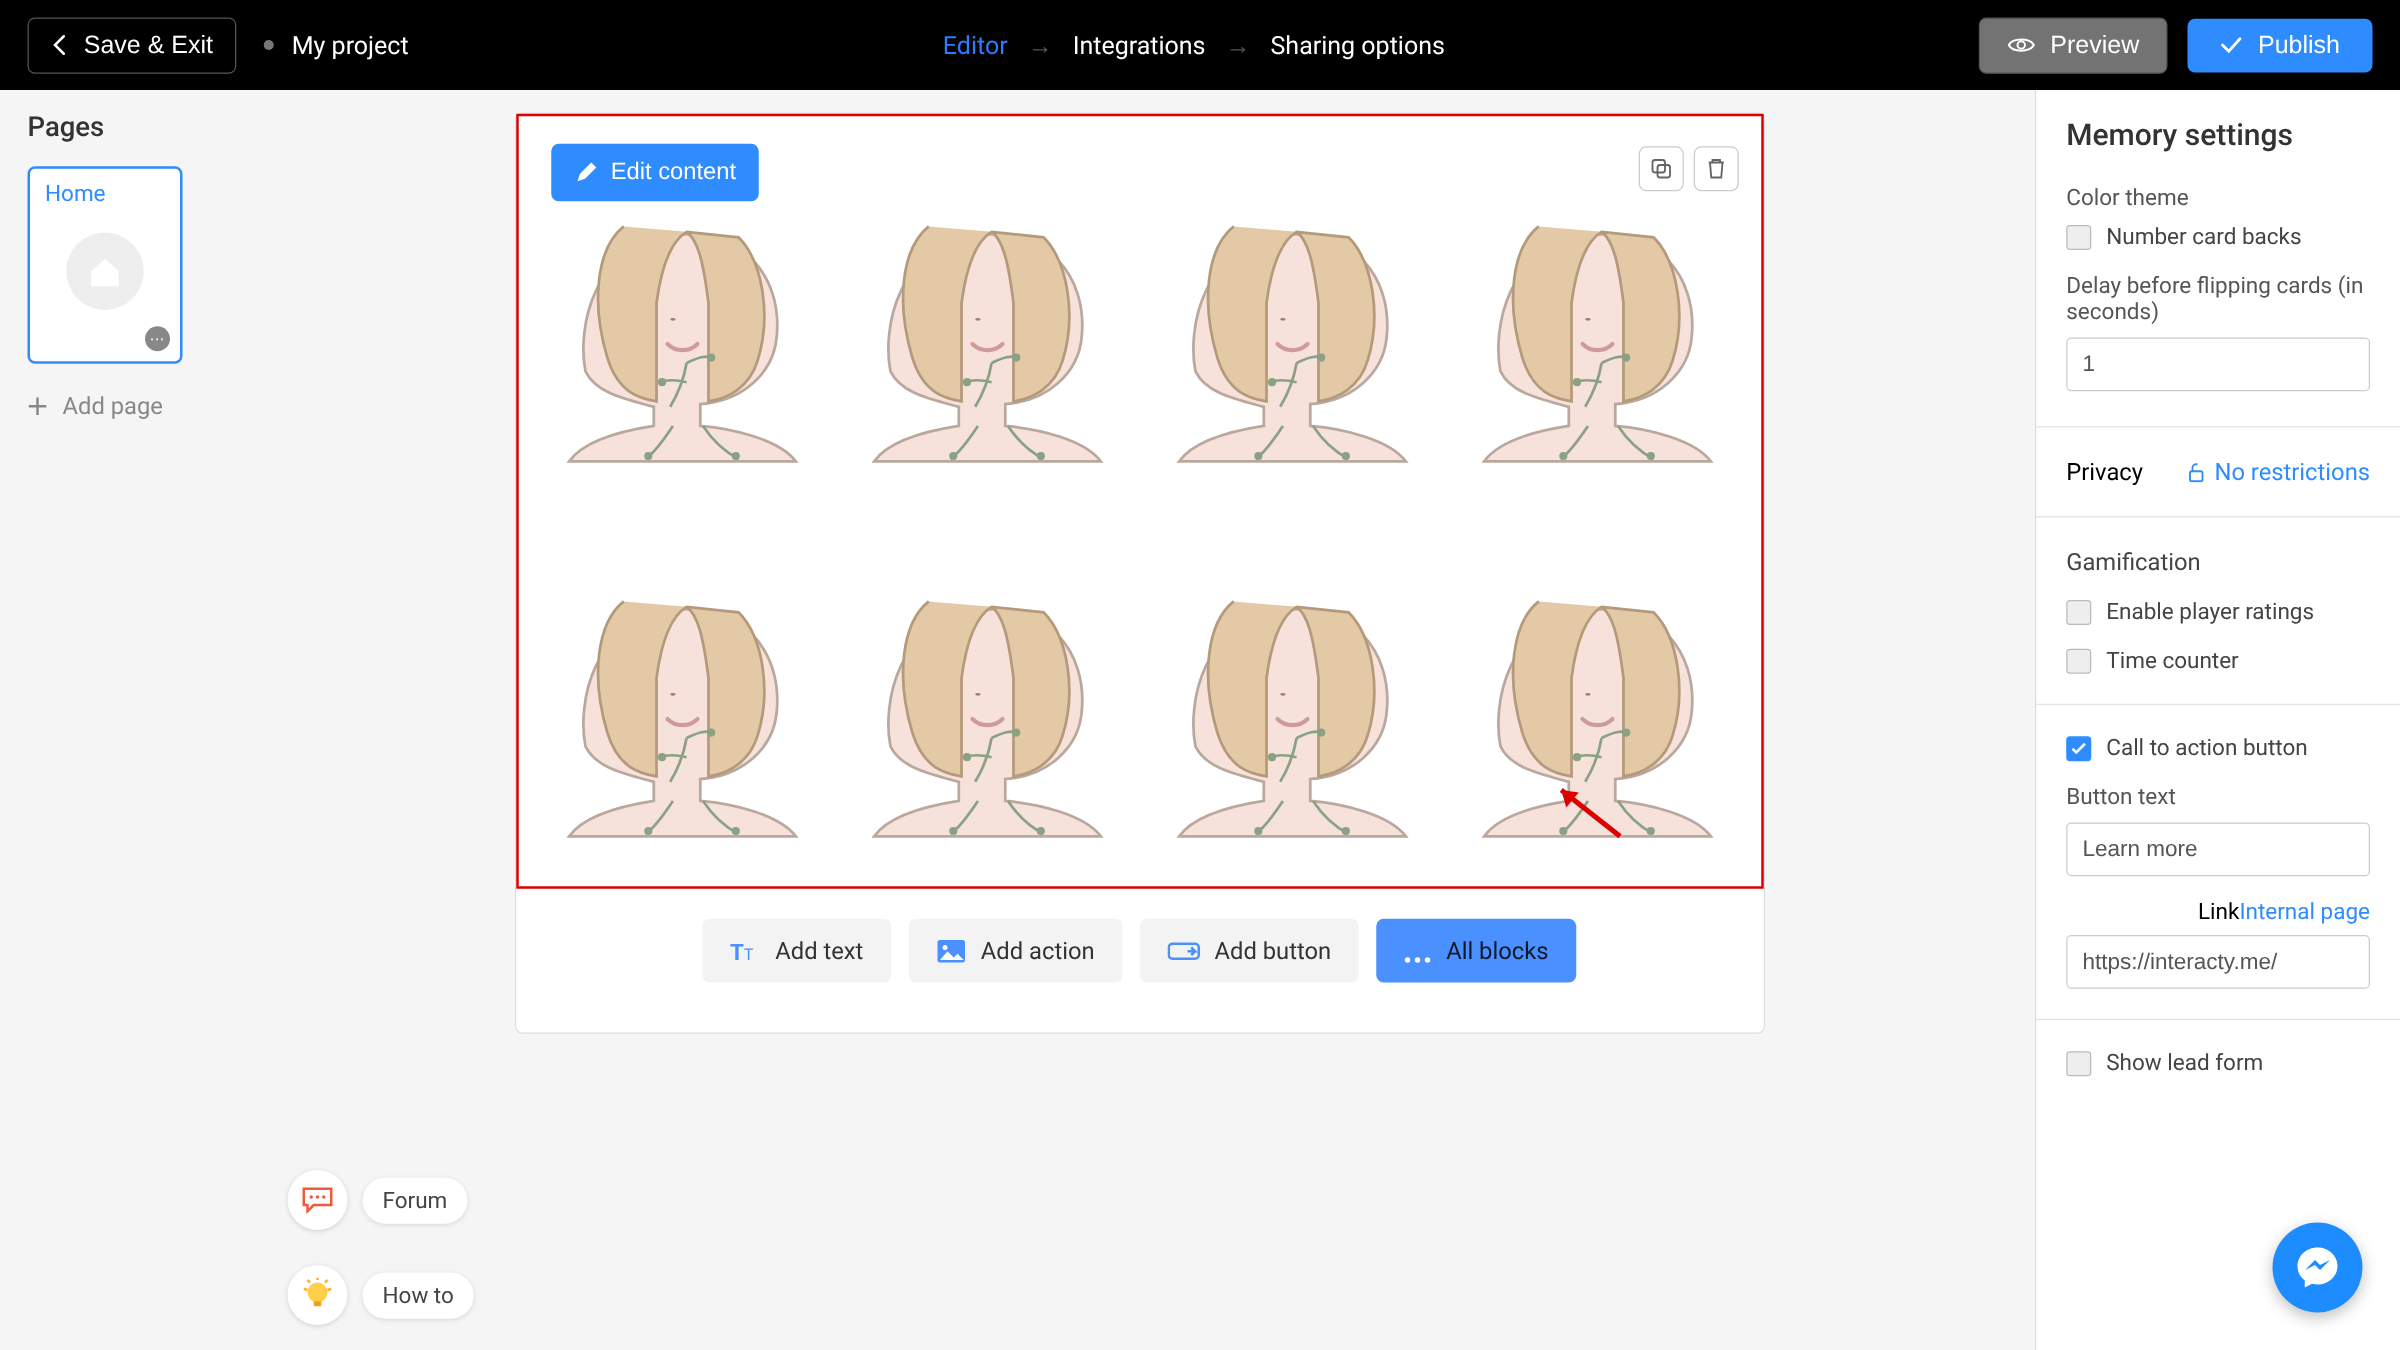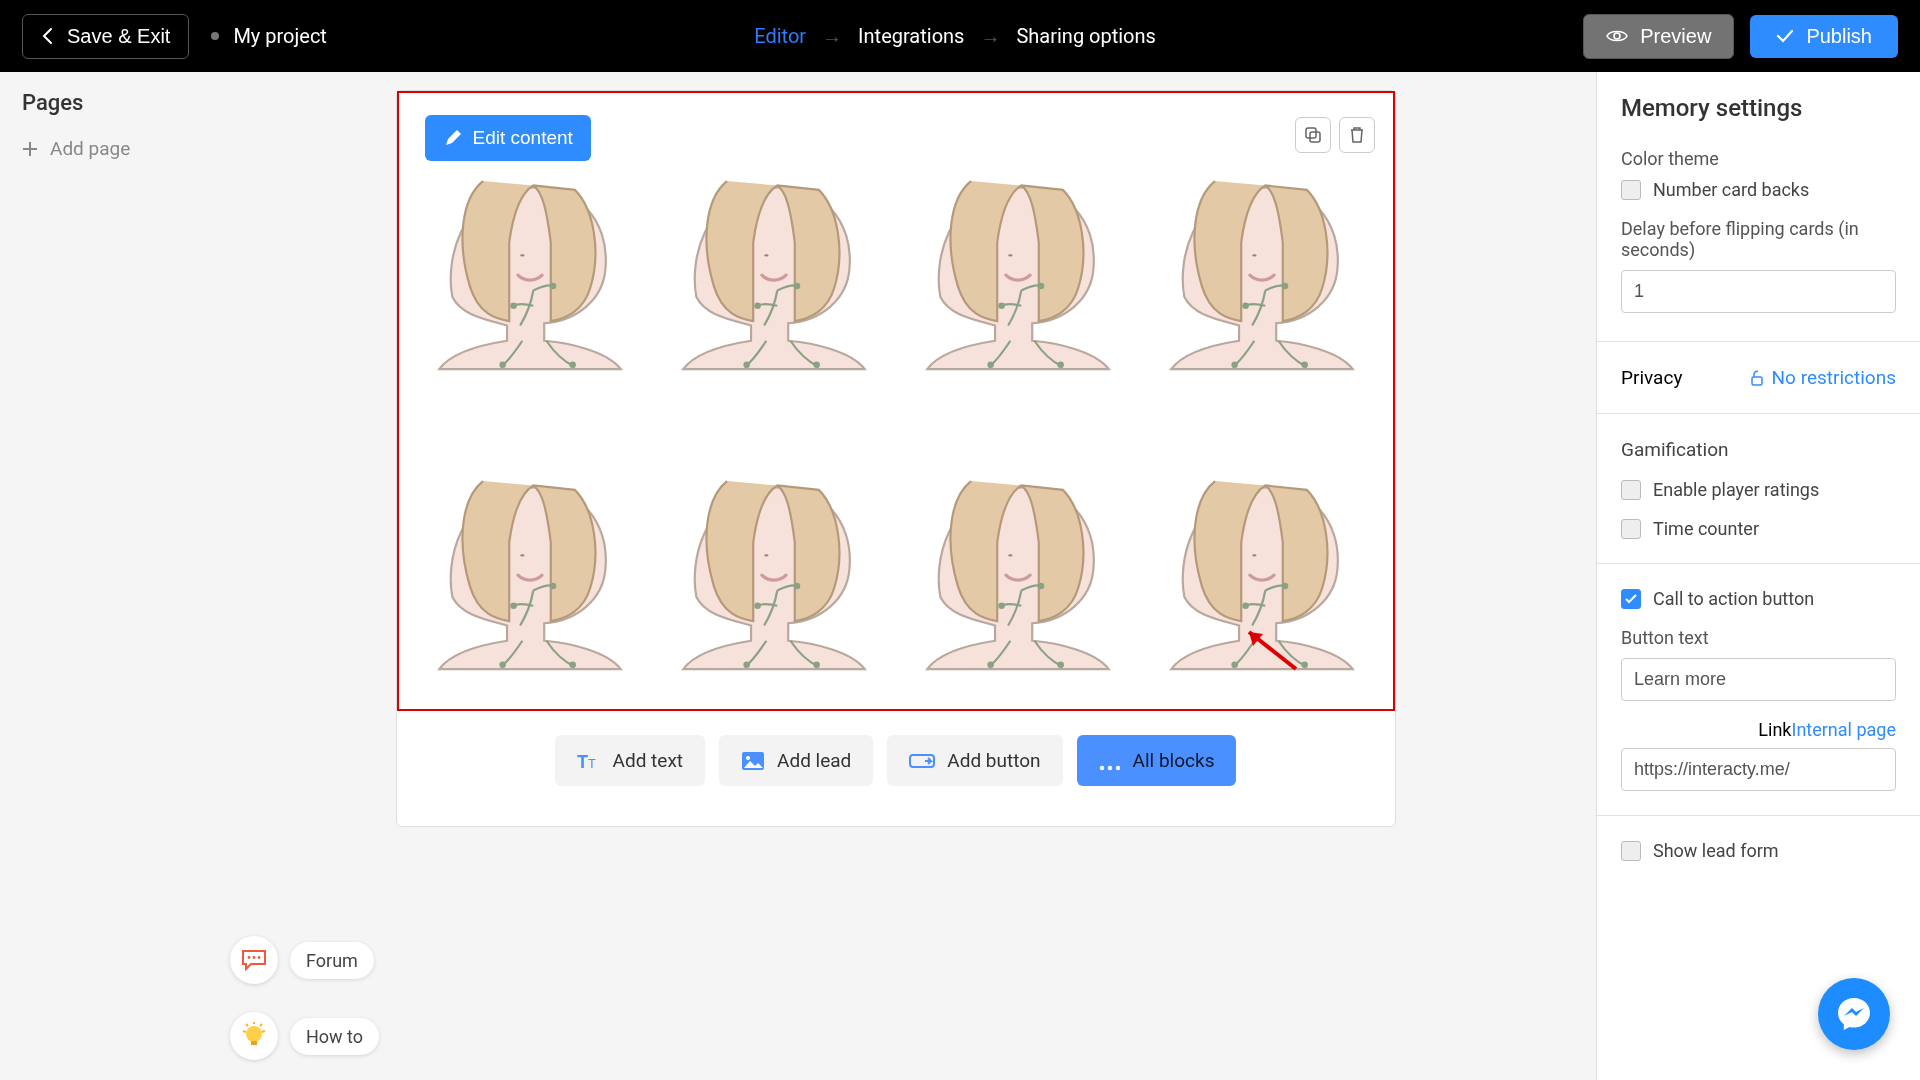--- a/index.html
+++ b/index.html
@@ -44,21 +44,21 @@
 .add-item svg { flex:none; }
 .cursor-arrow { position:absolute; top:552px; left:1046px; pointer-events:none; }
 
 
 .help-pills { position:absolute; left:35px; bottom:20px; display:flex; flex-direction:column; gap:28px; }
 .pill-row { display:flex; align-items:center; gap:12px; }
 .pill-circ { width:48px; height:48px; border-radius:50%; background:#fff; box-shadow:0 1px 4px rgba(0,0,0,.15); display:flex; align-items:center; justify-content:center; }
 .pill-lbl { background:#fff; border-radius:20px; padding:8px 16px; font-size:18px; color:#444; box-shadow:0 1px 4px rgba(0,0,0,.12); }
 
 
-.panel-right { width:324px; background:#fff; border-left:1px solid #ddd; padding:22px 24px 40px 24px; overflow:auto; }
+.panel-right { width:292px; background:#fff; border-left:1px solid #ddd; padding:22px 24px 40px 24px; overflow:auto; }
 .panel-title { font-size:24px; color:#333; margin-bottom:26px; font-weight:500; }
 .fld-label { font-size:18px; color:#555; margin-bottom:10px; }
 .color-row { display:flex; gap:10px; margin-bottom:22px; }
 .swatch { width:44px; height:44px; background:#ff896f; border-radius:4px; cursor:pointer; }
 .text-input { flex:1; border:1px solid #ccc; border-radius:4px; padding:10px 12px; font-size:18px; color:#555; width:100%; }
 .chk-row { display:flex; align-items:center; gap:12px; font-size:18px; color:#444; margin-bottom:18px; cursor:pointer; }
 .chk-box { width:20px; height:20px; border:1px solid #bbb; background:#eee; border-radius:3px; display:flex; align-items:center; justify-content:center; }
 .chk-box.on { background:#2e8cff; border-color:#2e8cff; color:#fff; }
 .sep { height:1px; background:#e2e2e2; margin:24px -24px; }
 .privacy-row { display:flex; justify-content:space-between; align-items:center; font-size:19px; }
@@ -123,20 +123,29 @@
         </svg>
       <span>Publish</span>
     </button>
   </div>
 </div>
 
 <div class="main">
 
   <div class="sidebar-left">
     <div class="sb-title">Pages</div>
+    <div class="page-card">
+      <div class="page-card-label">Home</div>
+      <div class="page-card-icon">
+        <svg width="30" height="28" viewBox="0 0 30 28">
+            <path d="M4 14 L15 4 L26 14 L26 26 L4 26 Z" fill="#fff"></path>
+          </svg>
+      </div>
+      <div class="page-card-more">⋯</div>
+    </div>
     <div class="add-page">
       <svg width="16" height="16" viewBox="0 0 16 16">
           <path d="M8 1 L8 15 M1 8 L15 8" stroke="#888" stroke-width="2"></path>
         </svg>
       <span>Add page</span>
     </div>
   </div>
 
   <div class="canvas-wrap">
     <div class="canvas">
@@ -210,21 +219,21 @@
               <text x="11" y="18" font-size="13" fill="#4a90ff">T</text>
             </svg>
           <span>Add text</span>
         </div>
         <div class="add-item">
           <svg width="24" height="20" viewBox="0 0 24 20">
               <rect x="1" y="1" width="22" height="18" rx="2" fill="#4a90ff"></rect>
               <circle cx="7" cy="7" r="2" fill="#fff"></circle>
               <path d="M3 17 L9 10 L14 15 L17 12 L22 17 Z" fill="#fff"></path>
             </svg>
-          <span>Add lead</span>
+          <span>Add action</span>
         </div>
         <div class="add-item">
           <svg width="26" height="18" viewBox="0 0 26 18">
               <rect x="1" y="3" width="24" height="12" rx="3" stroke="#4a90ff" stroke-width="2" fill="none"></rect>
               <path d="M16 9 L22 9 L19 6 M22 9 L19 12" stroke="#4a90ff" stroke-width="2" fill="none"></path>
             </svg>
           <span>Add button</span>
         </div>
         <div class="add-item primary">
           <svg width="22" height="8" viewBox="0 0 22 8">

